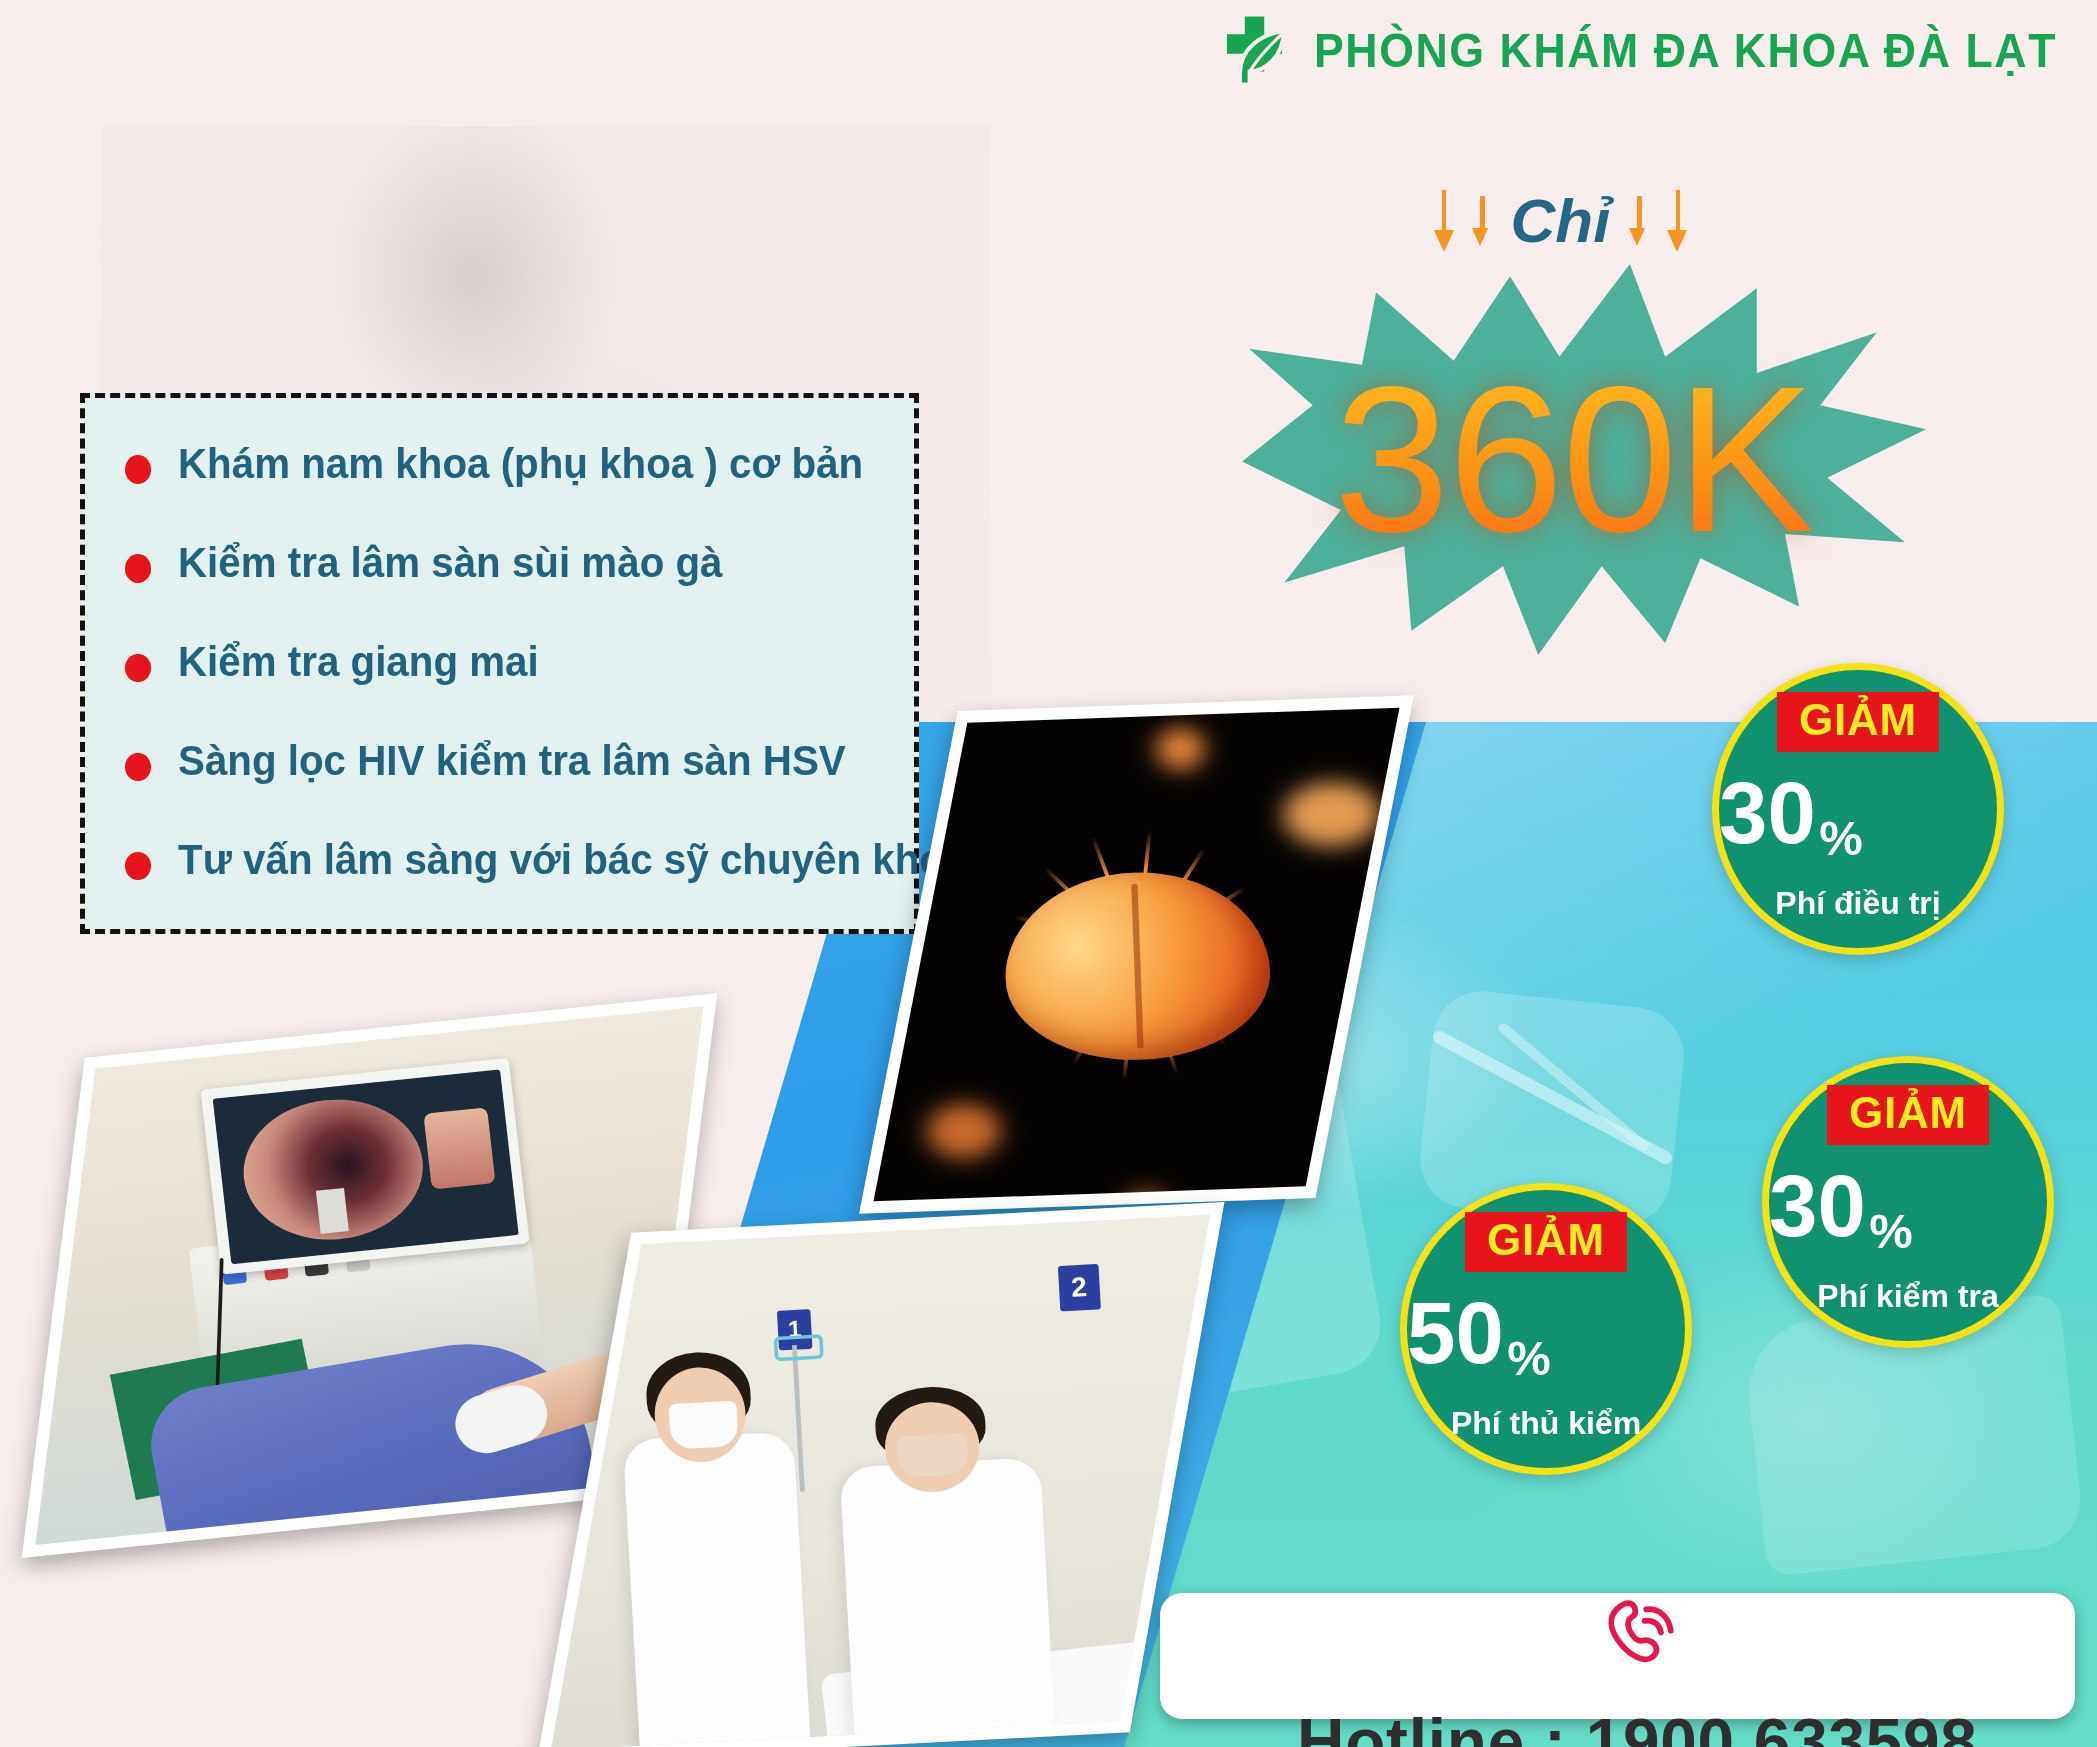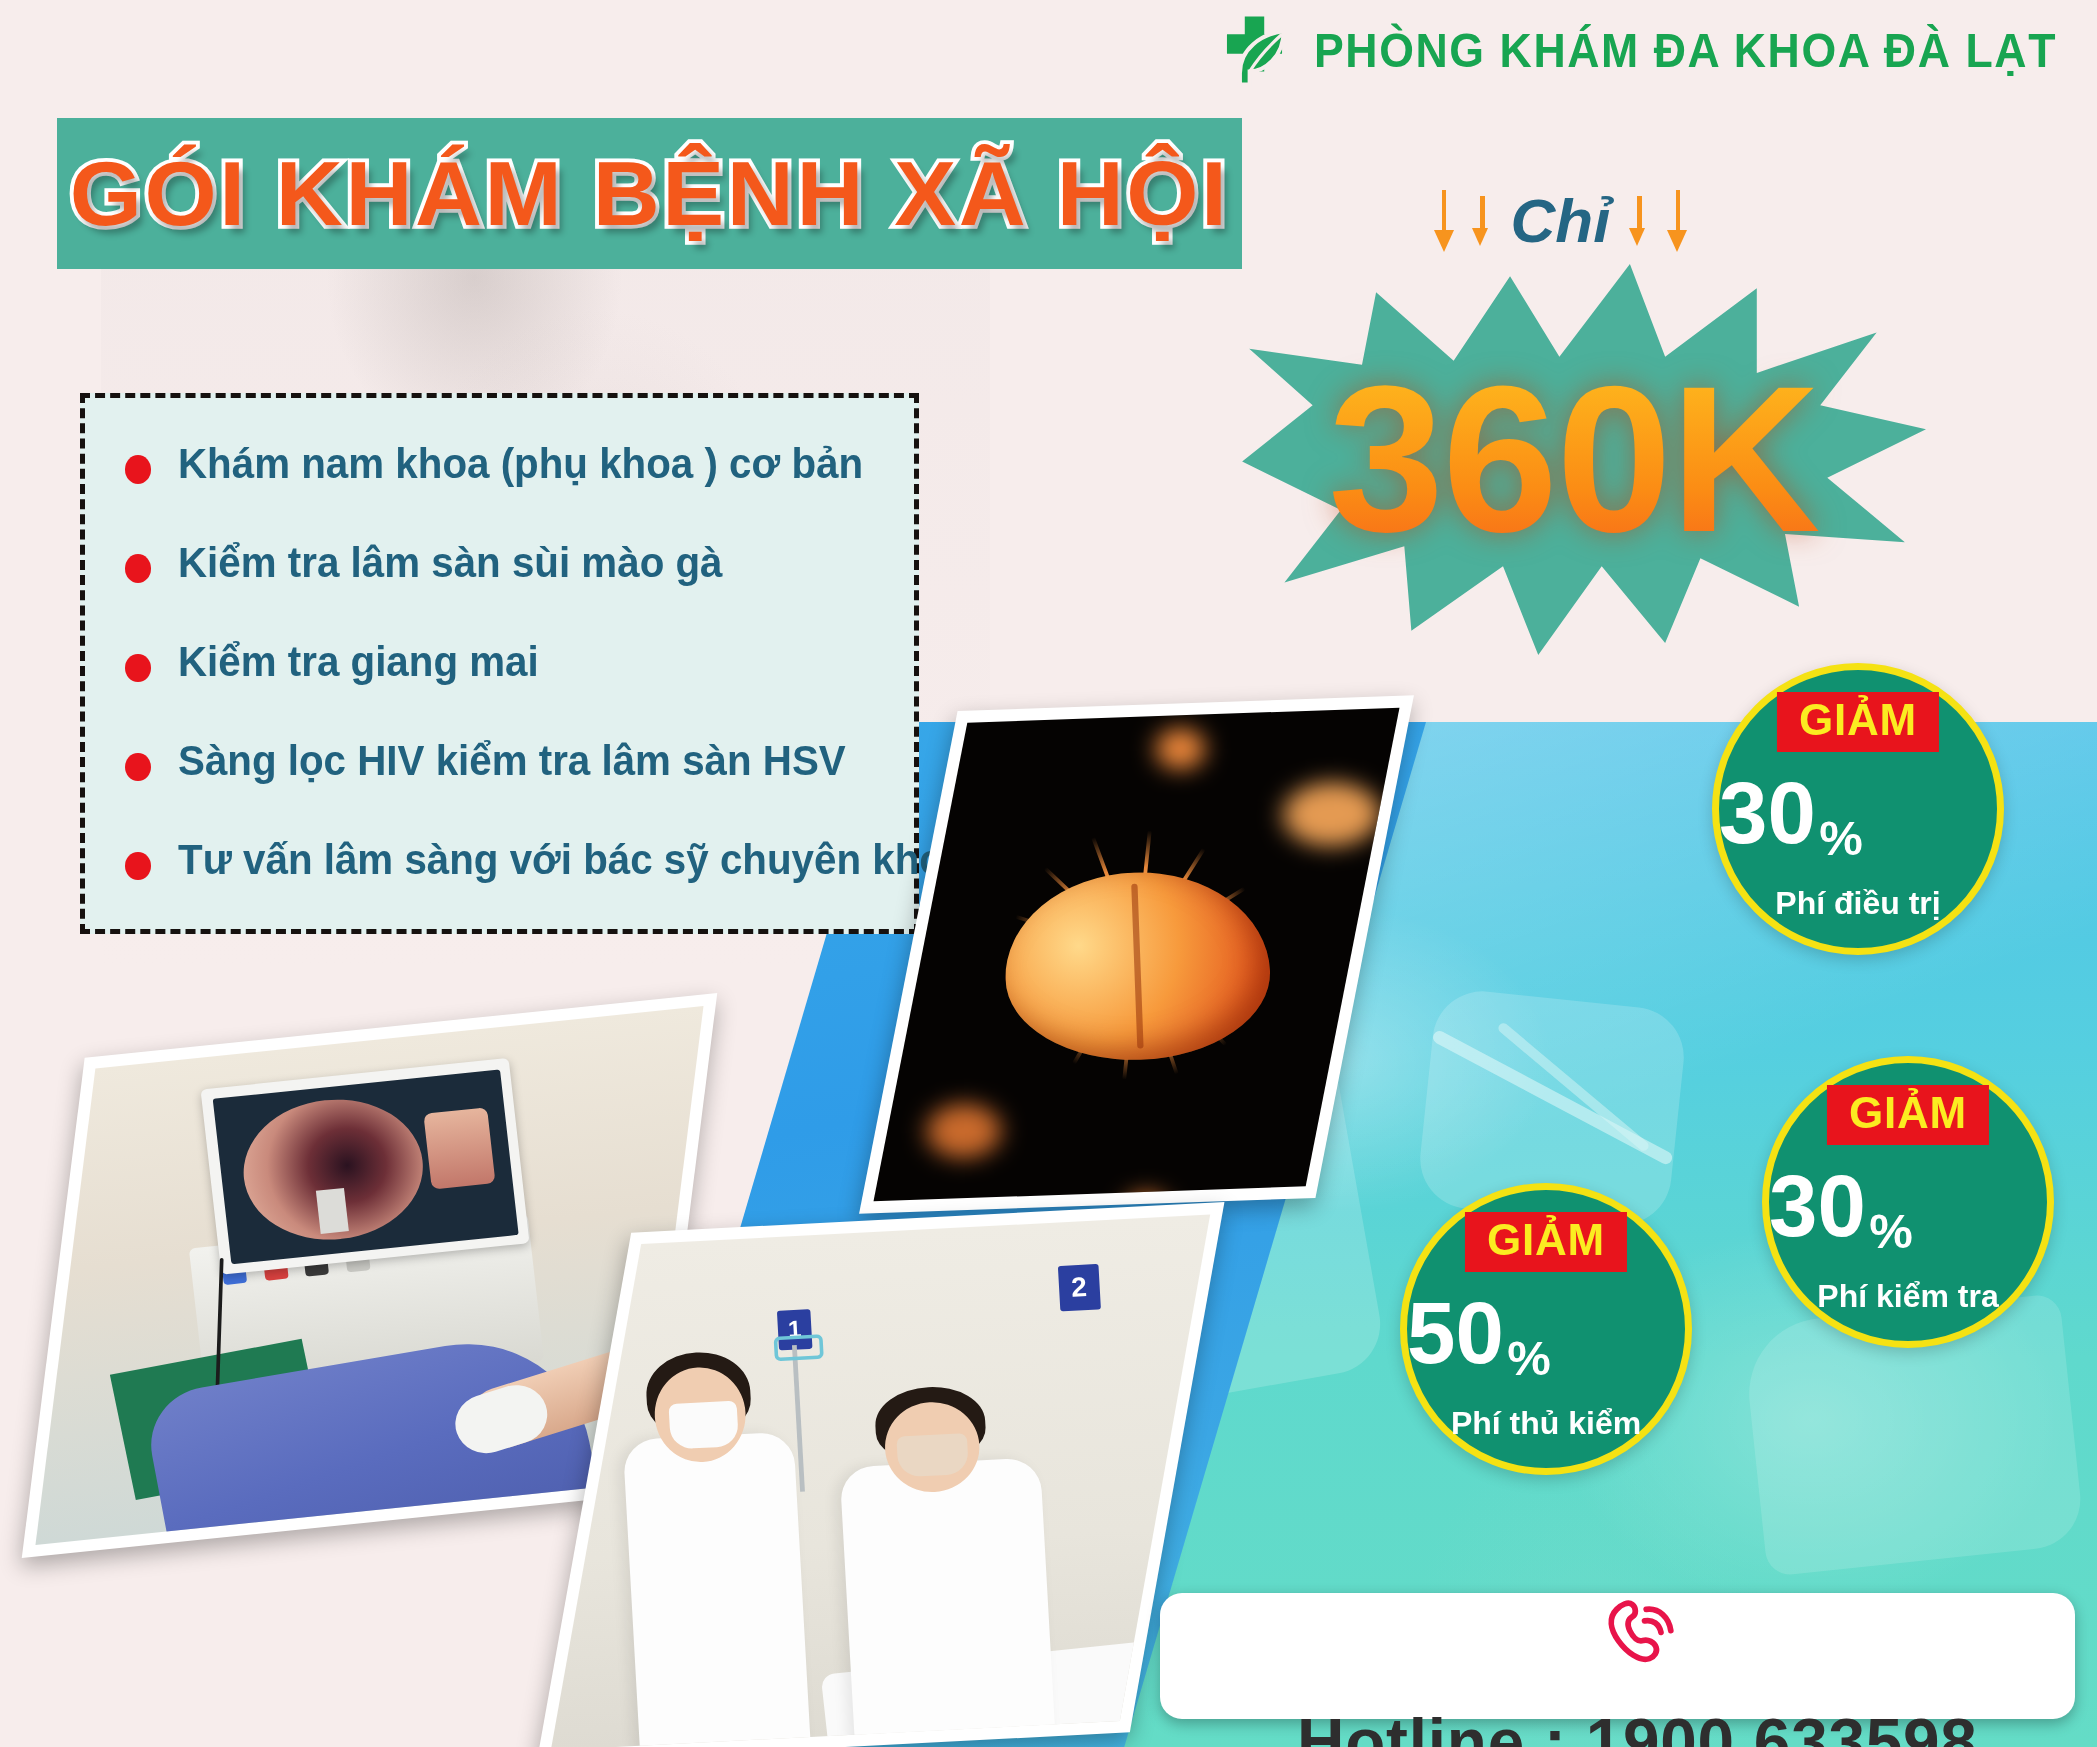--- a/index.html
+++ b/index.html
@@ -111,21 +111,21 @@
     position:absolute;inset:0;background:#4cb09b;
     clip-path:polygon(
       3% 52%, 13% 38%, 4% 24%, 20% 28%, 22% 10%, 33% 27%, 41% 6%,
       48% 26%, 58% 3%, 63% 26%, 76% 9%, 76% 30%, 93% 20%, 85% 38%,
       100% 44%, 86% 56%, 97% 72%, 80% 70%, 82% 88%, 68% 76%, 63% 97%,
       54% 78%, 45% 100%, 40% 78%, 27% 94%, 26% 73%, 9% 82%, 17% 64%
     );
   }
   .price{
     position:absolute;inset:0;display:flex;align-items:center;justify-content:center;
-    font-size:208px;font-weight:bold;line-height:1;letter-spacing:-1.7px;
+    font-size:208px;font-weight:normal;line-height:1;letter-spacing:-1.7px;
     background:linear-gradient(180deg,#ffd93d 0%,#ffc01f 22%,#fb8c14 58%,#f4511e 88%,#ef3b14 100%);
     -webkit-background-clip:text;background-clip:text;color:transparent;
     filter:drop-shadow(0 0 15px rgba(190,60,10,.55));
     transform:translateY(5px);
   }
 
   
   .badge{
     position:absolute;border-radius:50%;background:#109170;border:7.6px solid #f5e213;
     box-sizing:border-box;display:flex;flex-direction:column;align-items:center;
@@ -268,23 +268,20 @@
     <span class="logo-mark">
       <svg viewBox="0 0 100 100" width="81" height="81" aria-hidden="true">
         <path d="M38 8 h24 v22 h22 v24 h-22 v22 h-24 v-22 h-22 v-24 h22 z" fill="#18a551"></path>
         <path d="M32 78 C32 48 58 30 86 26 C86 58 62 76 44 76 L44 92 L32 92 Z" fill="#18a551" stroke="#f7edec" stroke-width="5"></path>
         <path d="M44 76 C54 60 68 44 84 30" stroke="#f7edec" stroke-width="4" fill="none"></path>
       </svg>
     </span>
     <span class="brand-name">PHÒNG KHÁM ĐA KHOA ĐÀ LẠT</span>
   </div>
 
-  <div class="title-banner">
-    <span class="title-text">GÓI KHÁM BỆNH XÃ HỘI</span>
-  </div>
 
   <div class="list-box">
     <div class="bullet-row">
       <span class="dot"></span>
       <span class="bullet-text">Khám nam khoa (phụ khoa ) cơ bản</span>
     </div>
     <div class="bullet-row">
       <span class="dot"></span>
       <span class="bullet-text">Kiểm tra lâm sàn sùi mào gà</span>
     </div>

